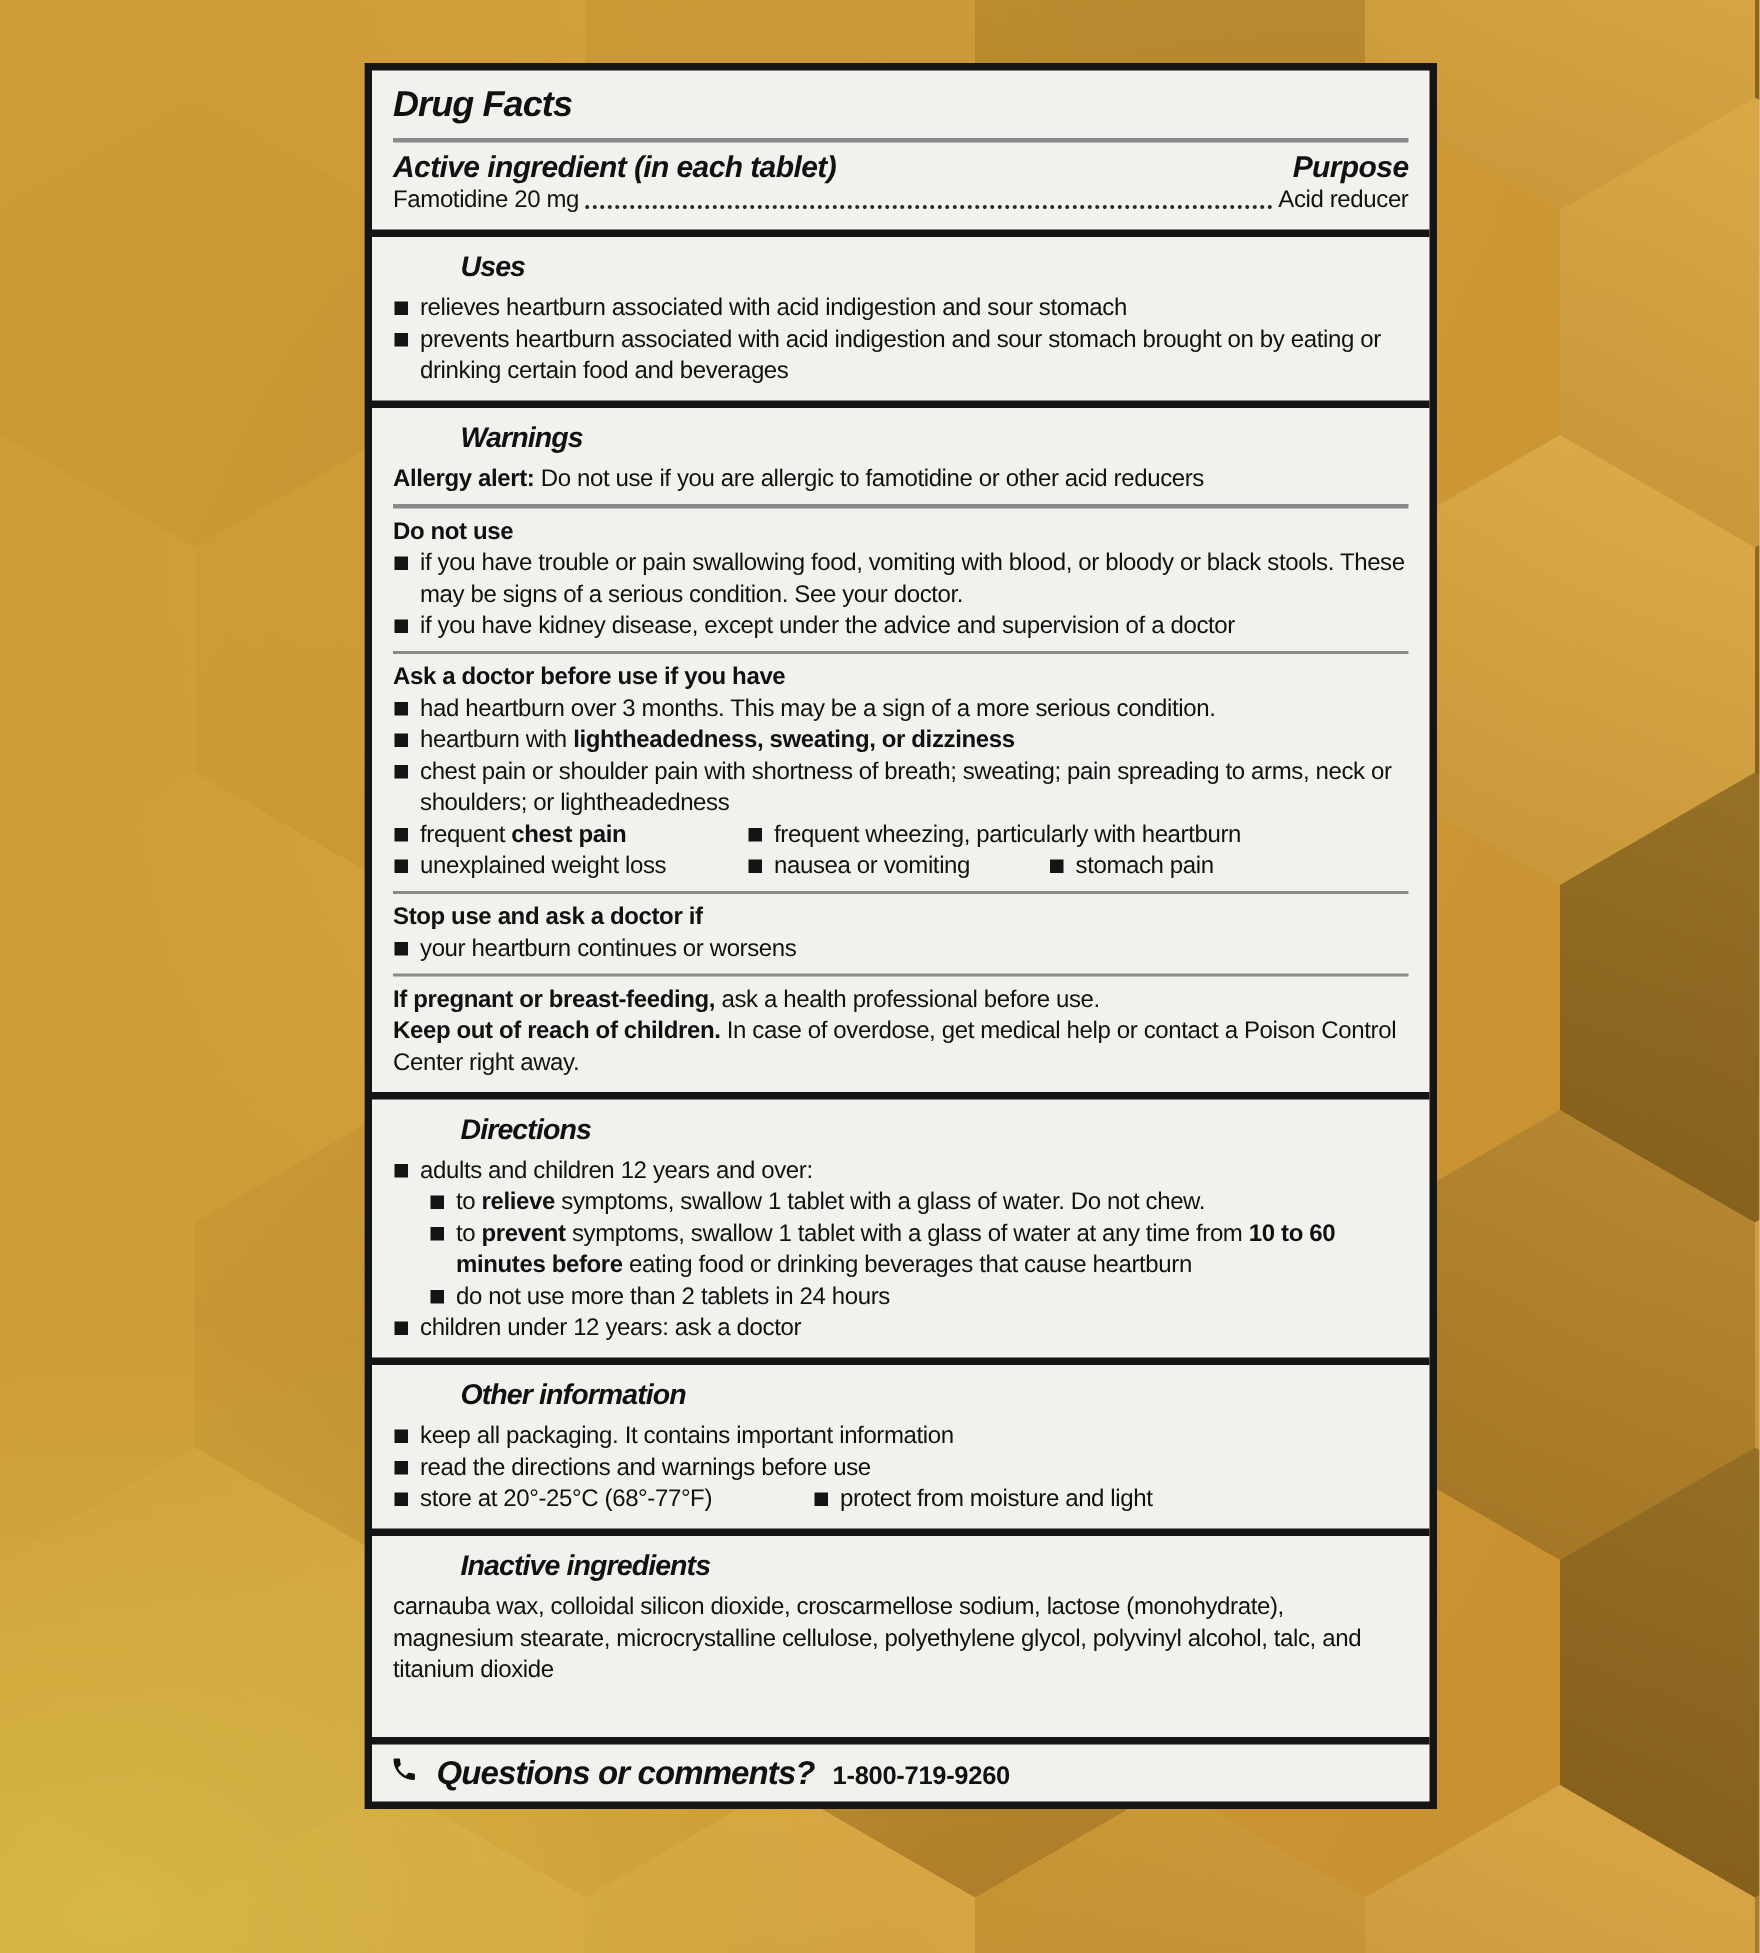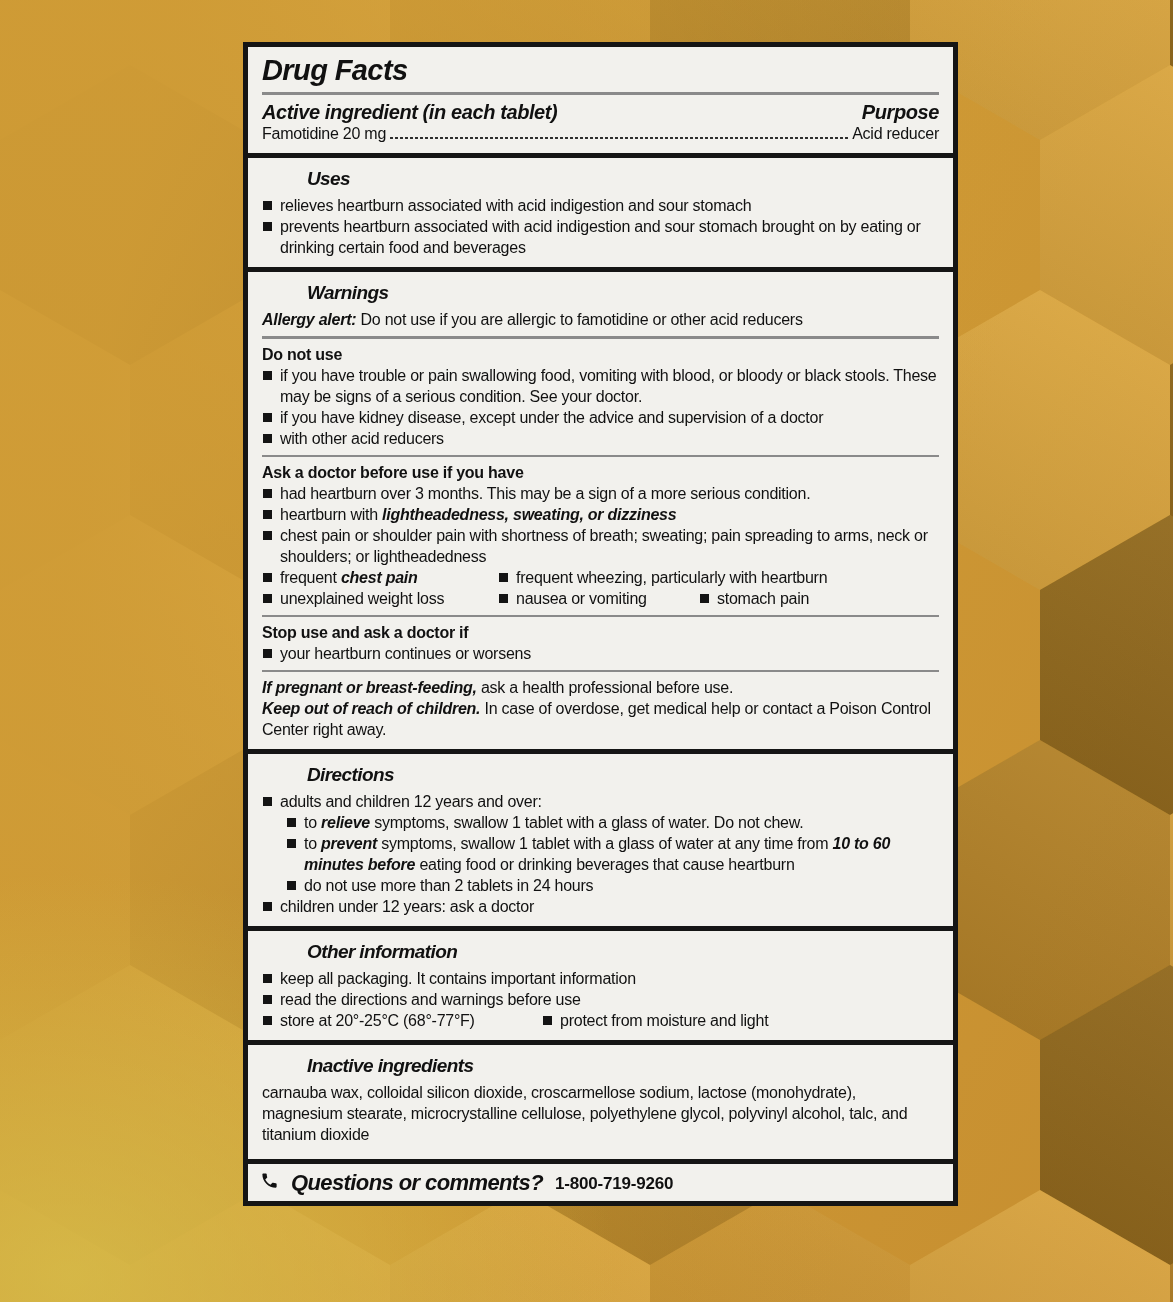--- a/index.html
+++ b/index.html
@@ -26,25 +26,25 @@
   
   .panel{
     position:absolute;left:243px;top:42px;width:715px;height:1164px;
     box-sizing:border-box;border:5px solid #151515;background:#f2f1ed;
     display:flex;flex-direction:column;
     font-size:16px;line-height:21px;letter-spacing:-0.25px;
   }
   .section{padding:7px 14px 9px;}
   .bar{height:5px;background:#151515;flex:none;}
   h1,h2{margin:0;font-style:italic;font-weight:bold;letter-spacing:-0.6px;}
-  h1{font-size:29px;line-height:32px;}
+  h1{font-size:24px;line-height:32px;}
   h2{font-size:19px;line-height:27px;margin-bottom:3px;margin-left:45px;}
   .gray-div{border:none;border-top:3px solid #8a8a8a;margin:6px 0 5px;}
   .gray-div.thin{border-top-width:2px;}
-  .b{font-weight:bold;font-style:italic;}
+  .b{font-weight:bold;}
   .subhead{font-weight:bold;margin-top:2px;}
   ul{margin:0;padding:0;list-style:none;}
   li.bullet{position:relative;padding-left:18px;}
   li.bullet::before{content:"";position:absolute;left:1px;top:6px;width:9px;height:9px;background:#141414;}
   li.bullet.indent{margin-left:24px;}
   li.bullet.inline{display:inline-block;vertical-align:top;}
   
   .ai-row{display:flex;justify-content:space-between;align-items:center;margin-top:7px;}
   .ai-head{font-weight:bold;font-style:italic;font-size:20px;letter-spacing:-0.4px;}
   .dot-row{display:flex;align-items:baseline;justify-content:flex-end;}
@@ -121,21 +121,20 @@
   <div class="bar"></div>
 
   <div class="section">
     <h2>Warnings</h2>
     <div><span class="b">Allergy alert:</span><span> Do not use if you are allergic to famotidine or other acid reducers</span></div>
     <hr class="gray-div">
     <div class="subhead">Do not use</div>
     <ul>
         <li class="bullet"><span>if you have trouble or pain swallowing food, vomiting with blood, or bloody or black stools. These may be signs of a serious condition. See your doctor.</span></li>
         <li class="bullet"><span>if you have kidney disease, except under the advice and supervision of a doctor</span></li>
-        <li class="bullet"><span>with other acid reducers</span></li>
       </ul>
     <hr class="gray-div thin">
     <div class="subhead">Ask a doctor before use if you have</div>
     <ul><li class="bullet"><span>had heartburn over 3 months. This may be a sign of a more serious condition.</span></li><li class="bullet"><span>heartburn with </span><span class="b">lightheadedness, sweating, or dizziness</span></li><li class="bullet"><span>chest pain or shoulder pain with shortness of breath; sweating; pain spreading to arms, neck or shoulders; or lightheadedness</span></li><li class="bullet inline" style="width: 218px;"><span>frequent </span><span class="b">chest pain</span></li><li class="bullet inline"><span>frequent wheezing, particularly with heartburn</span></li><li class="bullet inline" style="width: 218px;"><span>unexplained weight loss</span></li><li class="bullet inline" style="width: 183px;"><span>nausea or vomiting</span></li><li class="bullet inline"><span>stomach pain</span></li></ul>
     <hr class="gray-div thin">
     <div class="subhead">Stop use and ask a doctor if</div>
     <ul>
         <li class="bullet"><span>your heartburn continues or worsens</span></li>
       </ul>
     <hr class="gray-div thin">

